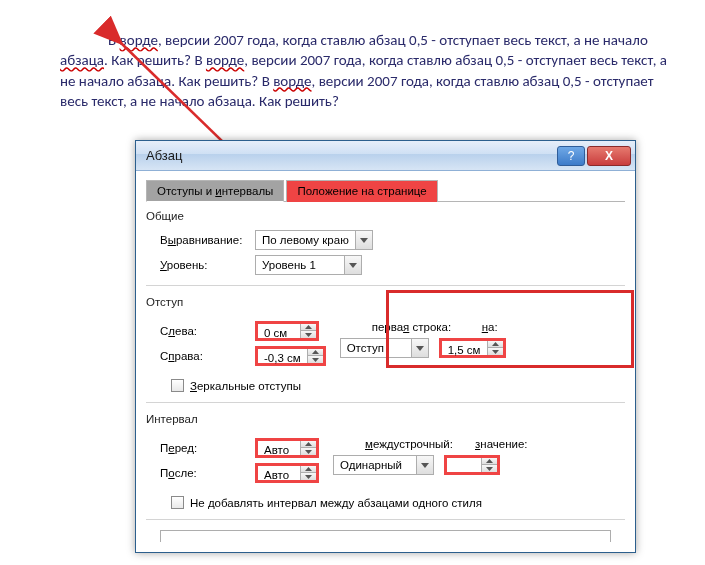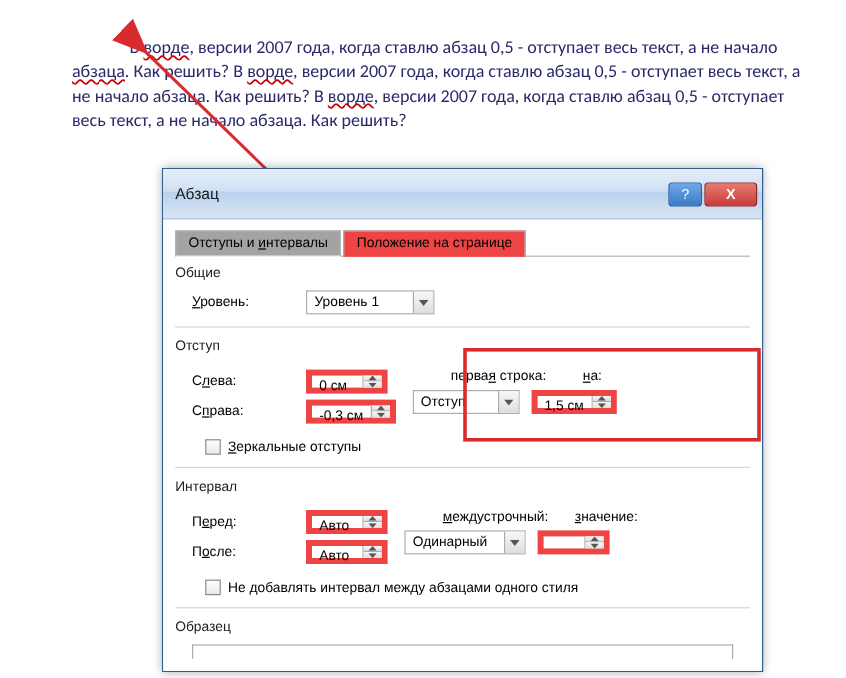--- a/index.html
+++ b/index.html
@@ -29,21 +29,21 @@
   .dialog {
     position: absolute;
     left: 135px;
     top: 140px;
     width: 501px;
     border: 1px solid #2c5f8d;
     box-shadow: 0 0 8px rgba(0,0,0,0.35);
     background: #fff;
   }
   .titlebar {
-    height: 42px;
+    height: 30px;
     background: linear-gradient(to bottom, #e6eef9 0%, #cfe0f4 45%, #b9d1ec 46%, #d7e5f5 100%);
     border-bottom: 1px solid #8fb0d6;
     display: flex;
     align-items: center;
     padding: 0 4px 0 10px;
   }
   .titlebar .title {
     flex: 1;
     color: #1a1a1a;
     font-size: 13px;
@@ -113,21 +113,21 @@
   .dd-btn {
     width: 17px; height: 18px;
     background: linear-gradient(#f7f7f7,#dedede);
     border-left: 1px solid #adadad;
     display: flex; align-items: center; justify-content: center;
   }
   .dd-btn svg { display:block; }
   .spinner {
     display: flex;
     align-items: stretch;
-    border: 5px solid #ef4444;
+    border: 3px solid #ef4444;
     height: 20px;
     background: #fff;
   }
   .spinner .val {
     padding: 0 6px;
     min-width: 42px;
     font-size: 11.5px;
     line-height: 18px;
   }
   .spin-btns {
@@ -209,20 +209,31 @@
     <div class="titlebtn btn-close">X</div>
   </div>
   <div class="body">
     <div class="tabs">
       <div class="tab active">Отступы и <span class="ul">и</span>нтервалы</div>
       <div class="tab">Положение на странице</div>
     </div>
 
     <div class="group-label">Общие</div>
     <div class="row">
+      <div class="lbl">В<span class="ul">ы</span>равнивание:</div>
+      <div class="input-combo">
+        <div class="val">По левому краю</div>
+        <div class="dd-btn">
+            <svg width="8" height="5">
+              <polygon points="0,0 8,0 4,5" fill="#555"></polygon>
+            </svg>
+          </div>
+      </div>
+    </div>
+    <div class="row">
       <div class="lbl"><span class="ul">У</span>ровень:</div>
       <div class="input-combo">
         <div class="val">Уровень 1</div>
         <div class="dd-btn">
             <svg width="8" height="5">
               <polygon points="0,0 8,0 4,5" fill="#555"></polygon>
             </svg>
           </div>
       </div>
     </div>
@@ -379,18 +390,17 @@
           </div>
         </div>
       </div>
     </div>
     <div class="checkbox-row">
       <div class="checkbox"></div>
       <span>Не добавлять интервал между абзацами одного стиля</span>
     </div>
 
     <div class="sep"></div>
-    <div class="group-label">Образец</div>
     <div class="preview-box"></div>
   </div>
 </div>
 
 <div class="highlight-box"></div>
 
 </body></html>

